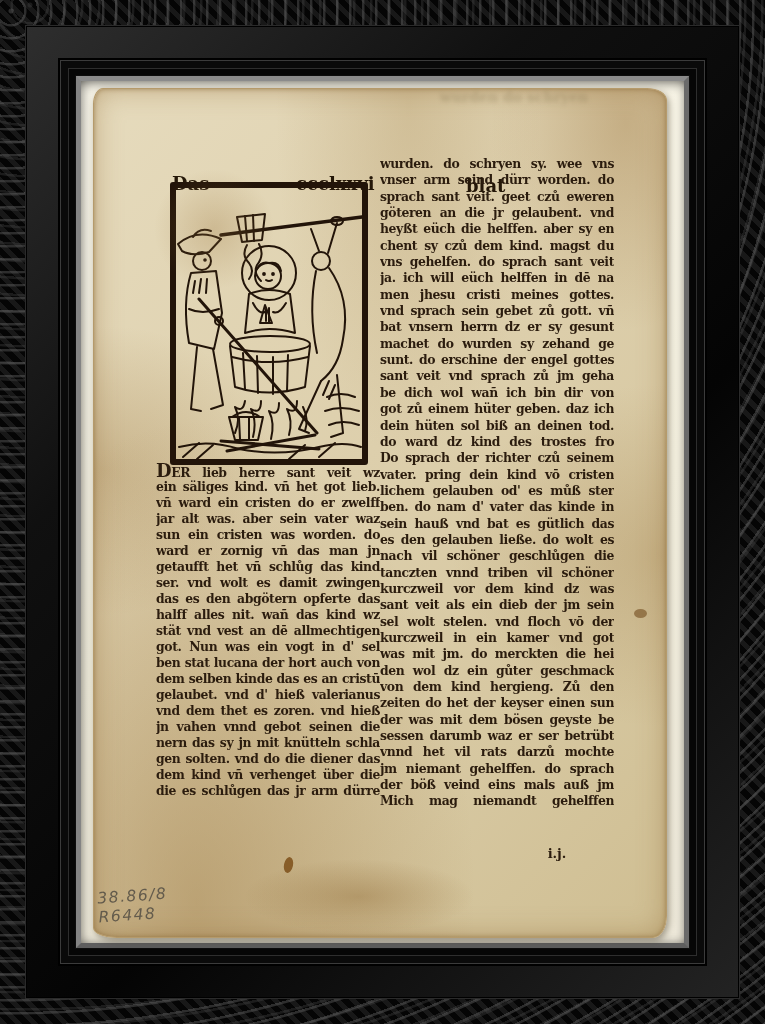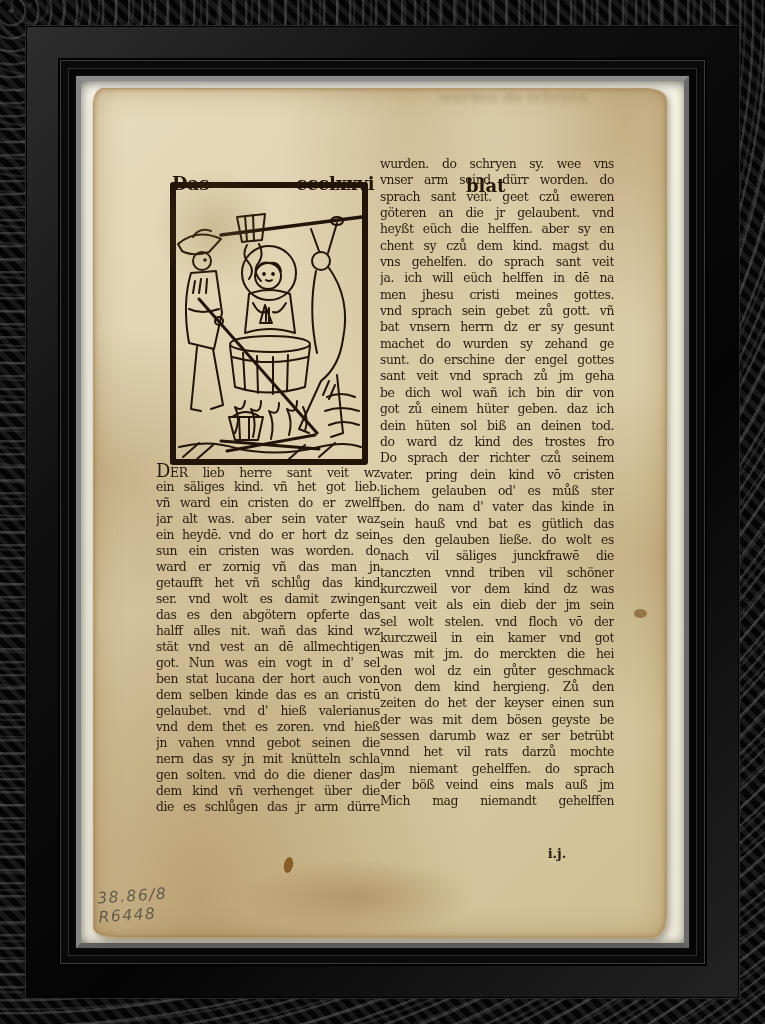--- a/index.html
+++ b/index.html
@@ -62,21 +62,21 @@
       2px 3px 7px rgba(60,50,30,.45),
       inset 0 0 28px rgba(140,100,45,.40),
       inset 0 0 5px rgba(120,85,35,.55);
     border:1px solid #b59a6b;
   }
   .stain{position:absolute;pointer-events:none;}
   
   .hdr{position:absolute;color:#241708;font-weight:bold;font-size:18px;letter-spacing:0px;margin-top:48px;}
   .ghost{position:absolute;left:300px;top:0px;width:240px;color:#8d7c57;opacity:.4;
          filter:blur(2.2px);font-weight:bold;font-size:14px;text-align:center;}
-  .col{position:absolute;color:#2b1c0e;font-weight:normal;}
+  .col{position:absolute;color:#2b1c0e;font-weight:bold;}
   .col .tline{text-align:justify;text-align-last:justify;letter-spacing:-0.4px;word-spacing:0px;
               white-space:nowrap;overflow:hidden;}
   .col1{left:62px;top:374px;width:224px;font-size:12.4px;}
   .col1 .tline{height:16px;line-height:16px;}
   .col1 .tline:first-child::first-letter{font-size:1.45em;}
   .col2{left:286px;top:67px;width:234px;font-size:12.4px;}
   .col2 .tline{height:16.35px;line-height:16.35px;}
   .sig{position:absolute;left:286px;top:757px;width:234px;color:#2b1c0e;font-weight:bold;
        font-size:13px;text-align:center;padding-left:120px;box-sizing:border-box;}
   .pencil{position:absolute;left:4px;top:798px;color:#635b4c;
@@ -200,21 +200,20 @@
               </g>
             </g>
           </svg>
         </div>
 
         <div class="col col1">
                 <div class="tline">DER lieb herre sant veit wz</div>
                 <div class="tline">ein säliges kind. vñ het got lieb.</div>
                 <div class="tline">vñ ward ein cristen do er zwelff</div>
                 <div class="tline">jar alt was. aber sein vater waz</div>
-                <div class="tline">ein heydē. vnd do er hort dz sein</div>
                 <div class="tline">sun ein cristen was worden. do</div>
                 <div class="tline">ward er zornig vñ das man jn</div>
                 <div class="tline">getaufft het vñ schlůg das kind</div>
                 <div class="tline">ser. vnd wolt es damit zwingen</div>
                 <div class="tline">das es den abgötern opferte das</div>
                 <div class="tline">halff alles nit. wañ das kind wz</div>
                 <div class="tline">stät vnd vest an dē allmechtigen</div>
                 <div class="tline">got. Nun was ein vogt in d' sel</div>
                 <div class="tline">ben stat lucana der hort auch von</div>
                 <div class="tline">dem selben kinde das es an cristū</div>
@@ -245,21 +244,21 @@
                 <div class="tline">be dich wol wañ ich bin dir von</div>
                 <div class="tline">got zů einem hüter geben. daz ich</div>
                 <div class="tline">dein hüten sol biß an deinen tod.</div>
                 <div class="tline">do ward dz kind des trostes fro</div>
                 <div class="tline">Do sprach der richter czů seinem</div>
                 <div class="tline">vater. pring dein kind vō cristen</div>
                 <div class="tline">lichem gelauben od' es můß ster</div>
                 <div class="tline">ben. do nam d' vater das kinde in</div>
                 <div class="tline">sein hauß vnd bat es gütlich das</div>
                 <div class="tline">es den gelauben ließe. do wolt es</div>
-                <div class="tline">nach vil säliges junckfrawē die</div>
+                <div class="tline">nach vil schöner geschlůgen die</div>
                 <div class="tline">tanczten vnnd triben vil schöner</div>
                 <div class="tline">kurczweil vor dem kind dz was</div>
                 <div class="tline">sant veit als ein dieb der jm sein</div>
                 <div class="tline">sel wolt stelen. vnd floch vō der</div>
                 <div class="tline">kurczweil in ein kamer vnd got</div>
                 <div class="tline">was mit jm. do merckten die hei</div>
                 <div class="tline">den wol dz ein gůter geschmack</div>
                 <div class="tline">von dem kind hergieng. Zů den</div>
                 <div class="tline">zeiten do het der keyser einen sun</div>
                 <div class="tline">der was mit dem bösen geyste be</div>

